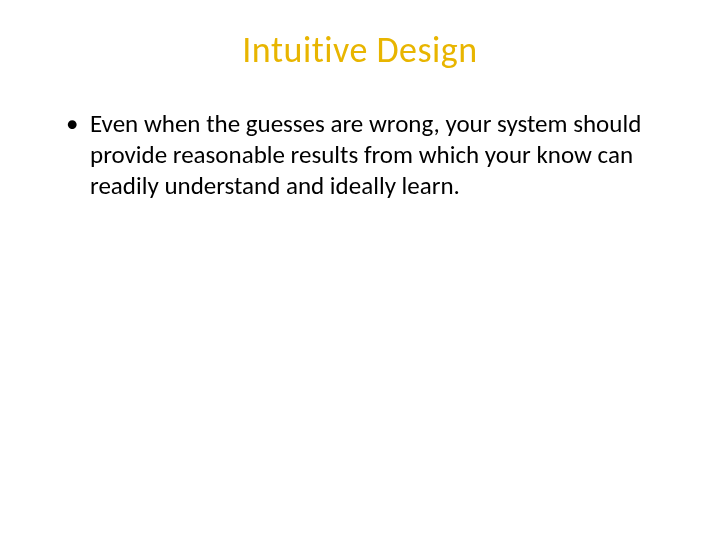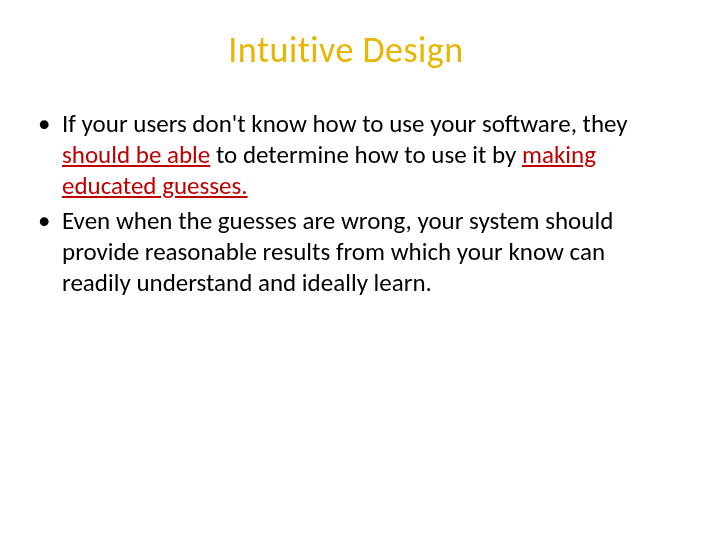--- a/index.html
+++ b/index.html
@@ -8,21 +8,21 @@
     width: 720px;
     height: 540px;
     background: #ffffff;
     font-family: Calibri, "Segoe UI", Arial, sans-serif;
     color: #000;
   }
   .slide {
     box-sizing: border-box;
     width: 720px;
     height: 520px;
-    padding: 28px 52px 40px 24px;
+    padding: 28px 52px 40px 52px;
   }
   .title {
     text-align: center;
     font-size: 36px;
     font-weight: 400;
     color: #e8b500; 
     margin: 0 0 36px 0;
     letter-spacing: 0.5px;
   }
   ul.bullets {
@@ -52,19 +52,16 @@
     text-decoration-color: #c00000;
   }
 </style>
 </head>
 <body>
 
 <div class="slide">
   <h1 class="title">Intuitive Design</h1>
   <ul class="bullets">
     <li>
-      <span>If your users don't know how to use your software, they </span><span class="red-underline">should be able</span><span> to determine how to use it by </span><span class="red-underline">making educated guesses.</span><span></span>
-    </li>
-    <li>
       <span>Even when the guesses are wrong, your system should provide reasonable results from which your know can readily understand and ideally learn.</span><span class="red-underline"></span><span></span><span class="red-underline"></span><span></span>
     </li>
   </ul>
 </div>
 
 </body></html>

